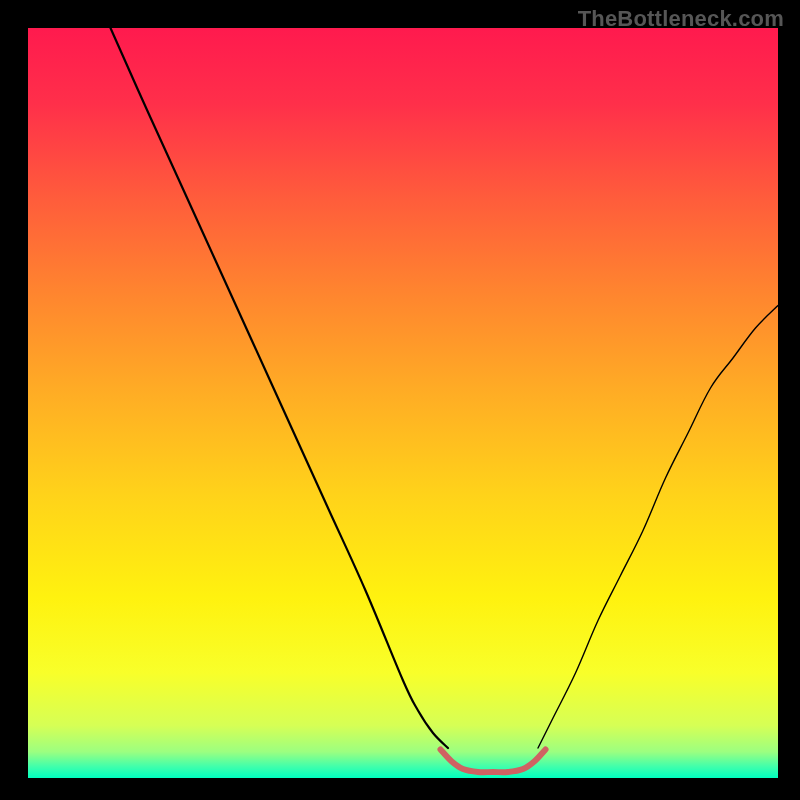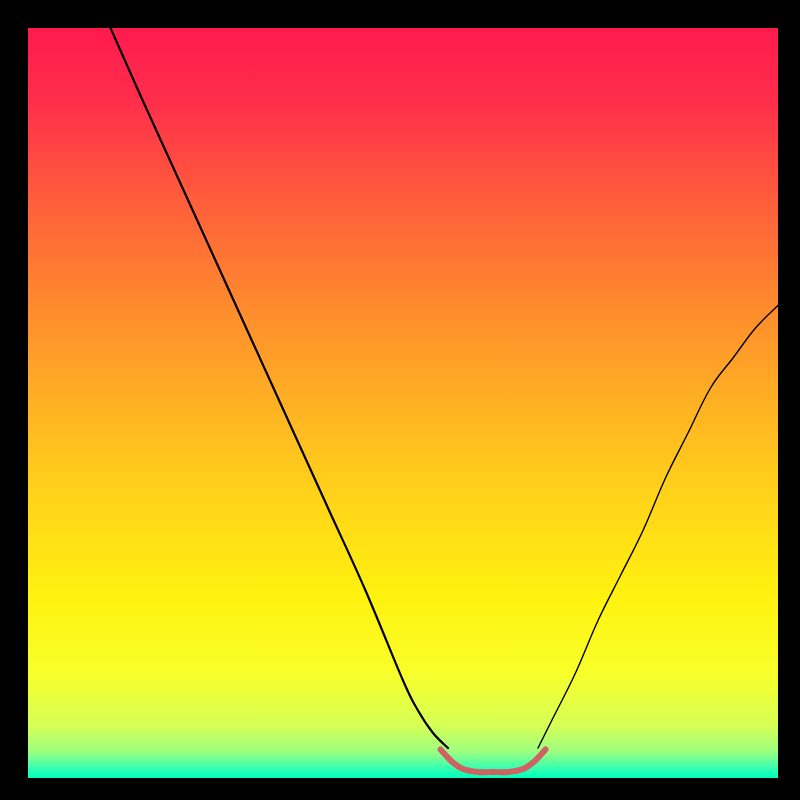--- a/index.html
+++ b/index.html
@@ -35,20 +35,21 @@
     height: 750px;
   }
   svg {
     display: block;
   }
 </style>
 </head>
 <body>
 
 <div class="container">
+  <div class="watermark">TheBottleneck.com</div>
 
   <div class="plot-area">
     <svg id="chart-svg" width="750" height="750" viewBox="0 0 750 750" preserveAspectRatio="none">
       <defs>
         <linearGradient id="bg-grad" x1="0" y1="0" x2="0" y2="1">
             <stop offset="0.00%" stop-color="#ff1a4e"></stop>
             <stop offset="10.00%" stop-color="#ff2f4a"></stop>
             <stop offset="22.00%" stop-color="#ff5a3c"></stop>
             <stop offset="35.00%" stop-color="#ff842f"></stop>
             <stop offset="48.00%" stop-color="#ffab25"></stop>

